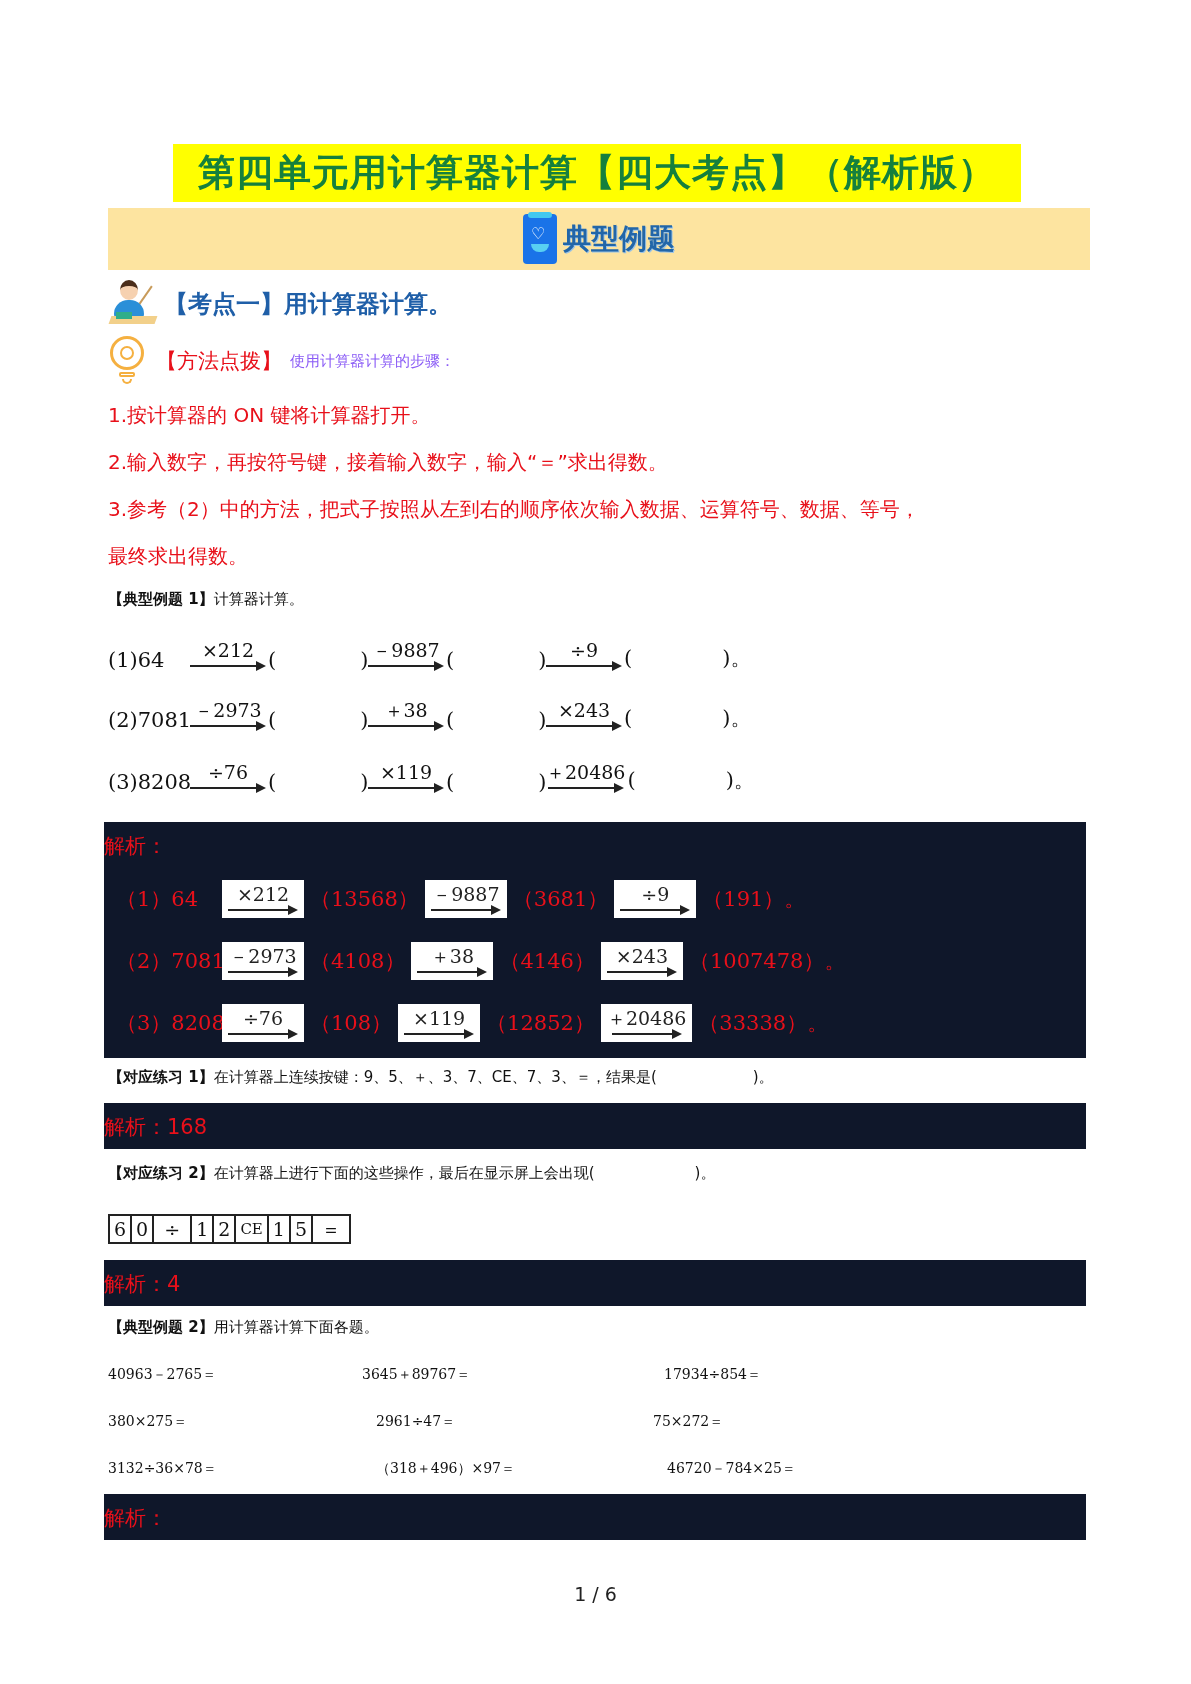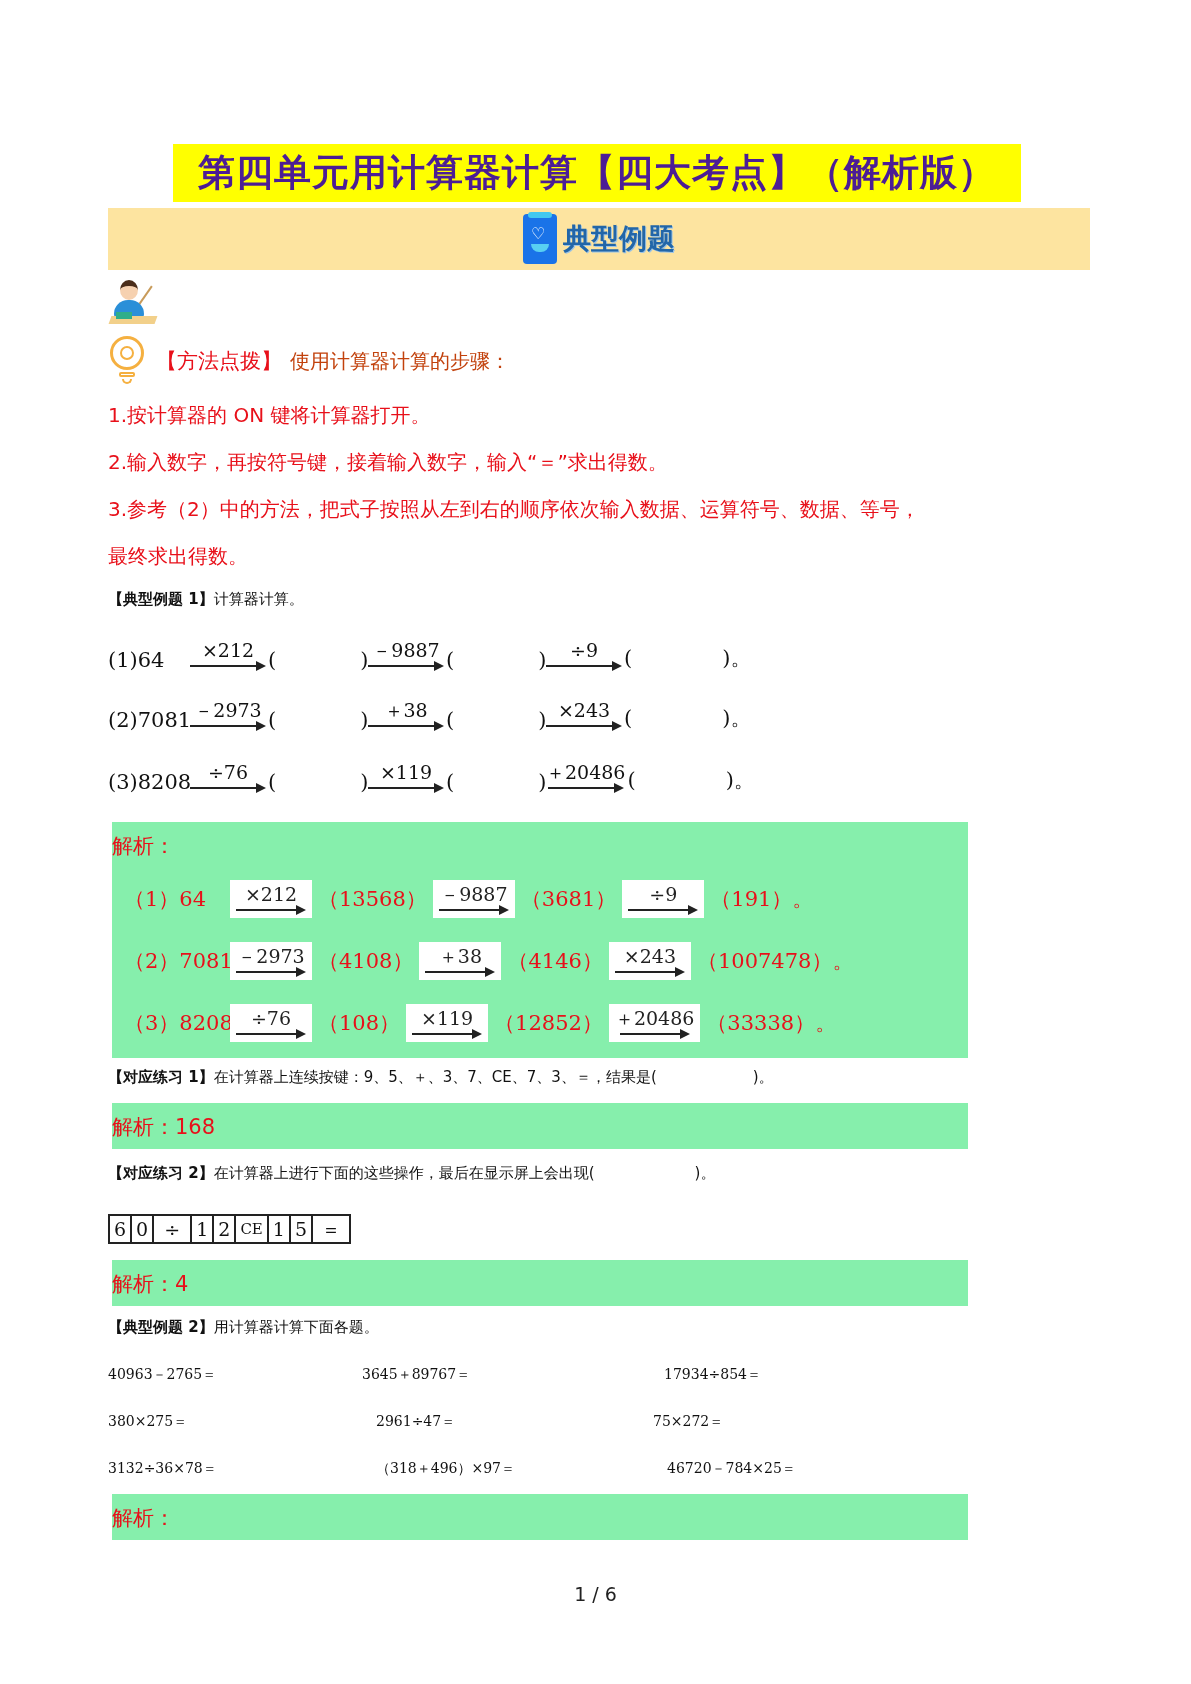--- a/index.html
+++ b/index.html
@@ -4,21 +4,21 @@
 <style>
   html, body { margin:0; padding:0; background:#ffffff; }
   body { width:1191px; height:1684px; position:relative; overflow:hidden;
          font-family: "DejaVu Serif", "Liberation Serif", serif; color:#111; }
   .abs { position:absolute; }
 
   
   .title-wrap { left:173px; top:144px; width:848px; height:58px; background:#ffff00;
                 display:flex; align-items:center; justify-content:center; }
   .title { font-family:Liberation Mono, monospace; font-weight:bold; font-size:37px;
-           color:#4c1d95; letter-spacing:1px; white-space:nowrap; }
+           color:#15803d; letter-spacing:1px; white-space:nowrap; }
 
   
   .banner { left:108px; top:208px; width:982px; height:62px; background:#fde4a0;
             display:flex; align-items:center; justify-content:center; gap:6px; }
   .banner-icon { width:34px; height:50px; background:#1a73e8; border-radius:4px; position:relative; }
   .banner-icon::before { content:""; position:absolute; left:5px; top:-2px; width:24px; height:6px;
                          background:#42c8f0; border-radius:3px; }
   .banner-icon .heart { position:absolute; left:8px; top:12px; color:#fff; font-size:16px; line-height:1; }
   .banner-icon .hand { position:absolute; left:8px; top:30px; width:18px; height:8px;
                        border-radius:0 0 10px 10px; background:#58d0f2; }
@@ -44,40 +44,40 @@
   .bulb { width:40px; height:50px; position:relative; }
   .bulb .ring { position:absolute; left:2px; top:0; width:34px; height:34px; border:3px solid #f5b040;
                 border-radius:50%; box-sizing:border-box; }
   .bulb .inner { position:absolute; left:12px; top:10px; width:14px; height:14px; border:2px solid #f5b040;
                  border-radius:50%; box-sizing:border-box; }
   .bulb .base { position:absolute; left:11px; top:36px; width:16px; height:5px; border:2px solid #f5b040;
                 border-radius:2px; box-sizing:border-box; }
   .bulb .tipb { position:absolute; left:14px; top:43px; width:10px; height:5px; border:2px solid #f5b040;
                 border-top:none; border-radius:0 0 5px 5px; box-sizing:border-box; }
   .tip-label { font-family:"DejaVu Sans", sans-serif; font-weight:normal; font-size:21px; color:#e8101a; }
-  .tip-text { font-family:"DejaVu Sans", sans-serif; font-size:20px; color:#c2410c; }
+  .tip-text { font-family:"DejaVu Sans", sans-serif; font-size:15px; color:#8b5cf6; }
 
   .red-line { left:108px; font-family:"DejaVu Sans", sans-serif; font-size:20px; color:#e8101a; white-space:nowrap; }
 
   .q-head { left:108px; font-size:15px; white-space:nowrap; font-family:"DejaVu Sans", sans-serif; }
   .q-head b { font-weight:bold; }
 
   
   .chain { left:108px; display:flex; align-items:flex-end; font-size:21px; white-space:nowrap; }
   .num { display:inline-block; }
   .op { display:inline-flex; flex-direction:column; align-items:center; margin:0 2px; }
   .op .lbl { font-size:19px; line-height:20px; }
   .op .arrow { width:76px; height:12px; position:relative; }
   .op .arrow::before { content:""; position:absolute; left:0; right:6px; top:5px; height:2px; background:#222; }
   .op .arrow::after { content:""; position:absolute; right:0; top:1px; border-left:10px solid #222;
                       border-top:5px solid transparent; border-bottom:5px solid transparent; }
   .blank { display:inline-block; }
 
   
-  .ana { left:112px; width:856px; background:#86efac; }
+  .ana { left:104px; width:982px; background:#0f172a; }
   .ana-label { color:#e8101a; font-family:"DejaVu Sans", sans-serif; font-size:21px; }
   .ana-row { position:absolute; left:12px; display:flex; align-items:center; color:#e8101a; font-size:21px; white-space:nowrap; }
   .ana-row .opbox { background:#fff; padding:4px 6px 2px; margin:0 6px; color:#222; display:inline-flex;
                     flex-direction:column; align-items:center; }
   .ana-row .opbox .lbl { font-size:19px; line-height:20px; }
   .ana-row .opbox .arrow { width:70px; height:12px; position:relative; }
   .ana-row .opbox .arrow::before { content:""; position:absolute; left:0; right:6px; top:5px; height:2px; background:#222; }
   .ana-row .opbox .arrow::after { content:""; position:absolute; right:0; top:1px; border-left:10px solid #222;
                                   border-top:5px solid transparent; border-bottom:5px solid transparent; }
 
@@ -109,20 +109,21 @@
 </div>
 
 <div class="abs kd">
   <div class="teacher">
     <span class="stick"></span>
       <span class="body"></span>
       <span class="head"></span>
       <span class="desk"></span>
       <span class="book"></span>
   </div>
+  <span class="kd-text">【考点一】用计算器计算。</span>
 </div>
 
 <div class="abs tip">
   <div class="bulb">
     <span class="ring"></span>
       <span class="inner"></span>
       <span class="base"></span>
       <span class="tipb"></span>
   </div>
   <span class="tip-label">【方法点拨】</span>

